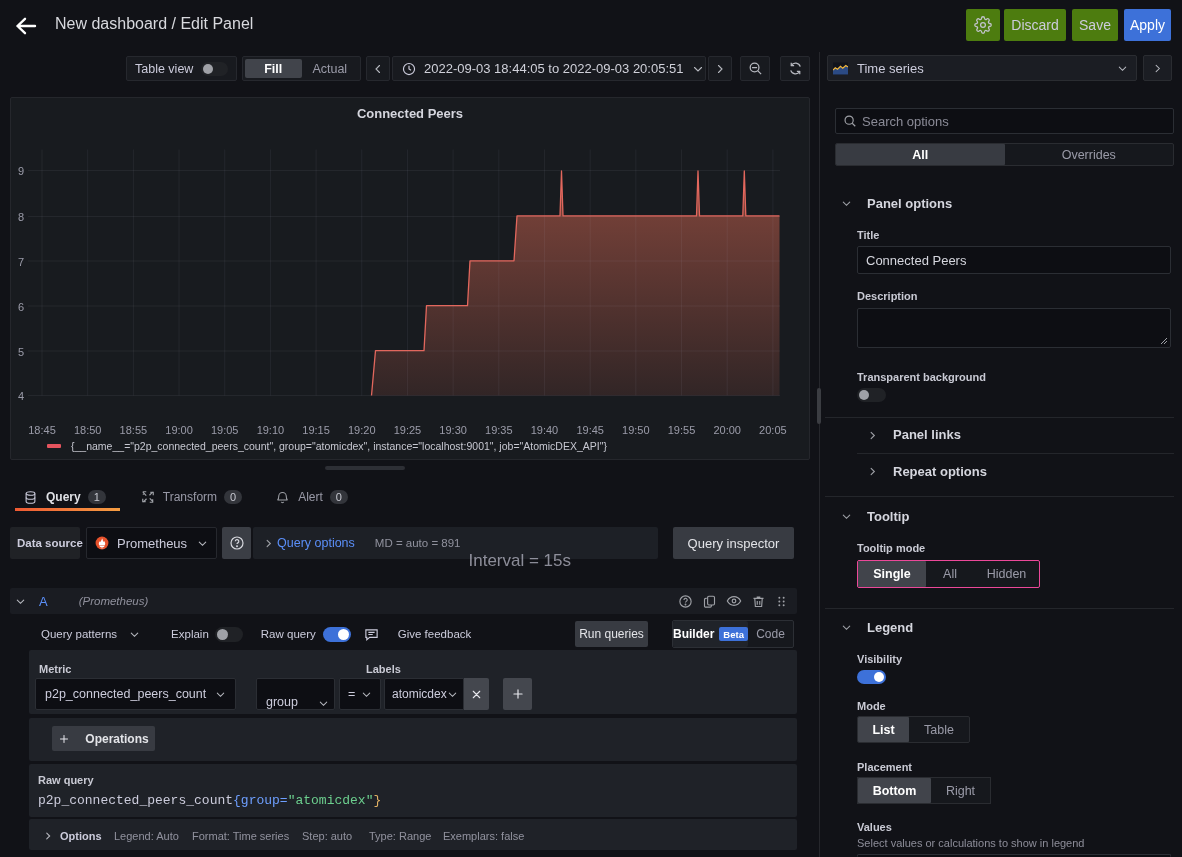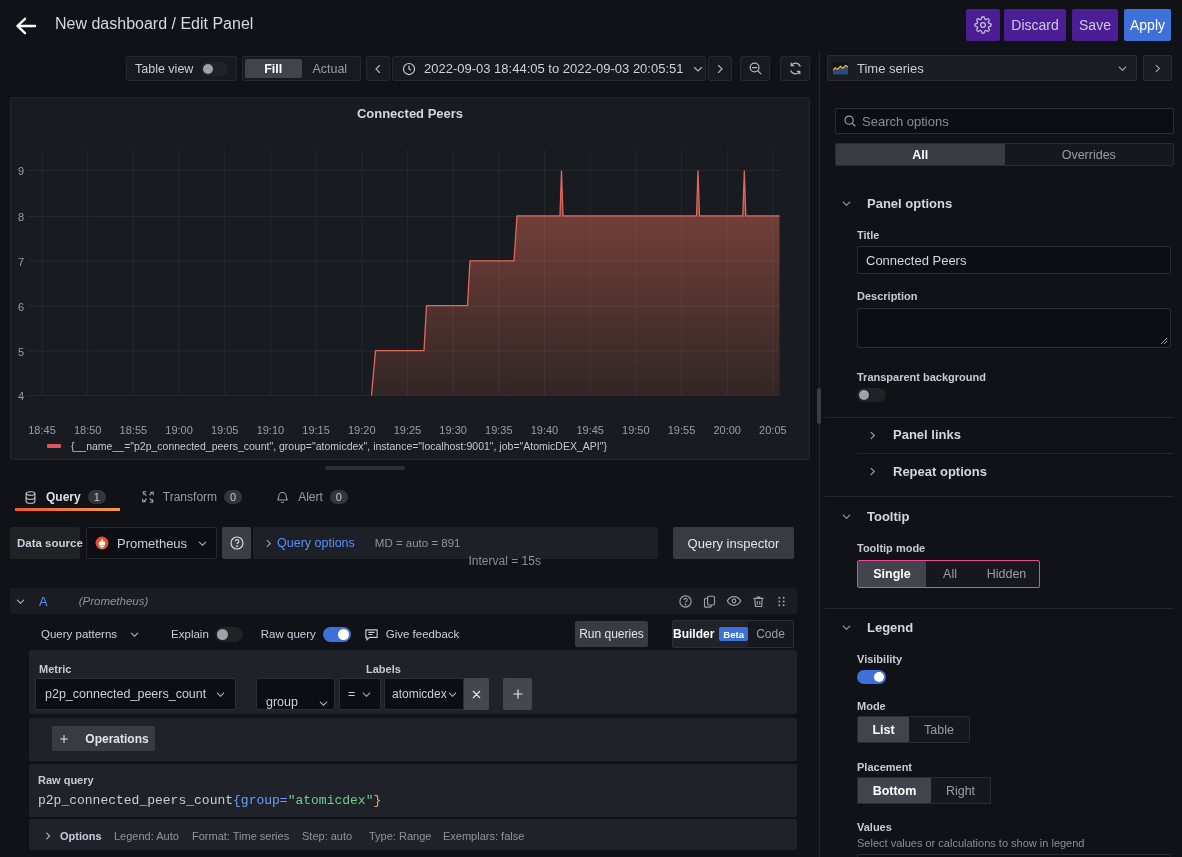--- a/index.html
+++ b/index.html
@@ -5,21 +5,21 @@
 * { margin:0; padding:0; box-sizing:border-box; }
 html,body { width:1182px; height:857px; background:#111217; overflow:hidden;
   font-family:"Liberation Sans", sans-serif; color:#ccccdc; }
 .abs { position:absolute; }
 body { position:relative; }
 .txt2 { color:rgba(204,204,220,0.65); }
 svg { display:block; }
 
 
 .hbtn { position:absolute; top:9px; height:32px; border-radius:2px;
-  background:#4c1d95; color:#ccccdc; font-size:14px; font-weight:500;
+  background:#4d7c0f; color:#ccccdc; font-size:14px; font-weight:500;
   display:flex; align-items:center; justify-content:center; }
 
 
 .tbox { position:absolute; top:56px; height:25px; border:1px solid #26282e;
   border-radius:2px; background:#181a1f; display:flex; align-items:center; }
 
 
 .sw { border-radius:50px; background:#202226; position:relative; display:inline-block; }
 .sw .knob { position:absolute; border-radius:50%; background:#9fa1a7; }
 .sw.on { background:#3d71d9; }
@@ -235,21 +235,21 @@
       <path d="M9.5 9.5a2.6 2.6 0 1 1 3.8 2.3c-.8.4-1.3 1-1.3 1.8"></path>
       <circle cx="12" cy="16.8" r="0.6" fill="#d6d7dd"></circle>
     </svg>
 </div>
 <div class="abs" style="left:253px;top:527px;width:405px;height:32px;background:#1d2026;border-radius:2px;display:flex;align-items:center;padding:0 10px;">
   <svg width="11" height="11" viewBox="0 0 24 24">
       <path d="M9 5 L16 12 L9 19" stroke="#9fa1a7" stroke-width="2.4" fill="none" stroke-linecap="round"></path>
     </svg>
   <span style="color:#5b8ff9;font-size:12.5px;font-weight:500;margin-left:3px;">Query options</span>
   <span class="txt2" style="font-size:11.5px;margin-left:20px;">MD = auto = 891</span>
-  <span class="txt2" style="font-size:12px;margin-left:8px;margin-top:35px;">Interval = 15s</span>
+  <span class="txt2" style="font-size:17px;margin-left:8px;margin-top:35px;">Interval = 15s</span>
 </div>
 <div class="abs gbtn" style="left:673px;top:527px;width:121px;height:32px;font-size:13px;">Query inspector</div>
 
 <div class="abs" style="left:10px;top:588px;width:787px;height:26px;background:#1a1c22;border-radius:2px;display:flex;align-items:center;">
   <svg width="11" height="11" viewBox="0 0 24 24" style="margin-left:5px;">
       <path d="M5 9 L12 16 L19 9" stroke="#b6b8bf" stroke-width="2.4" fill="none" stroke-linecap="round"></path>
     </svg>
   <span style="color:#5b8ff9;font-size:13px;font-weight:500;margin-left:13px;">A</span>
   <span class="txt2" style="font-style:italic;font-size:11.5px;margin-left:31px;">(Prometheus)</span>
   <span style="flex:1;"></span>
@@ -291,21 +291,21 @@
       <span class="knob" style="width:11px;height:11px;left:2px;top:2px;"></span>
     </span>
   <span style="font-size:11.5px;margin-left:18px;">Raw query</span>
   <span class="sw on" style="width:28px;height:15px;margin-left:7px;">
       <span class="knob" style="width:11px;height:11px;right:2px;top:2px;"></span>
     </span>
   <svg width="15" height="15" viewBox="0 0 24 24" style="margin-left:13px;" fill="none" stroke="#ccccdc" stroke-width="1.8">
       <path d="M3 4.5h18v12H9l-4.5 4v-4H3z"></path>
       <path d="M7 8.5h10M7 12h7"></path>
     </svg>
-  <span style="font-size:11.5px;margin-left:7px;">Give feedback</span>
+  <span style="font-size:11.5px;margin-left:19px;">Give feedback</span>
   <span style="flex:1;"></span>
   <span class="gbtn" style="width:73px;height:26px;margin-right:24px;font-size:12px;">Run queries</span>
   <div style="width:122px;height:28px;border:1px solid #2c2f35;border-radius:2px;display:flex;align-items:center;background:#16181d;">
     <span style="flex:1.4;display:flex;align-items:center;justify-content:center;gap:5px;background:#202329;height:100%;border-radius:2px;">
       <span style="font-size:12px;font-weight:bold;color:#fff;">Builder</span>
       <span style="background:#3d71d9;color:#fff;font-size:9.5px;font-weight:bold;border-radius:2px;padding:1.5px 4px;">Beta</span>
     </span>
     <span style="flex:1;text-align:center;font-size:12px;color:rgba(204,204,220,0.72);">Code</span>
   </div>
 </div>

